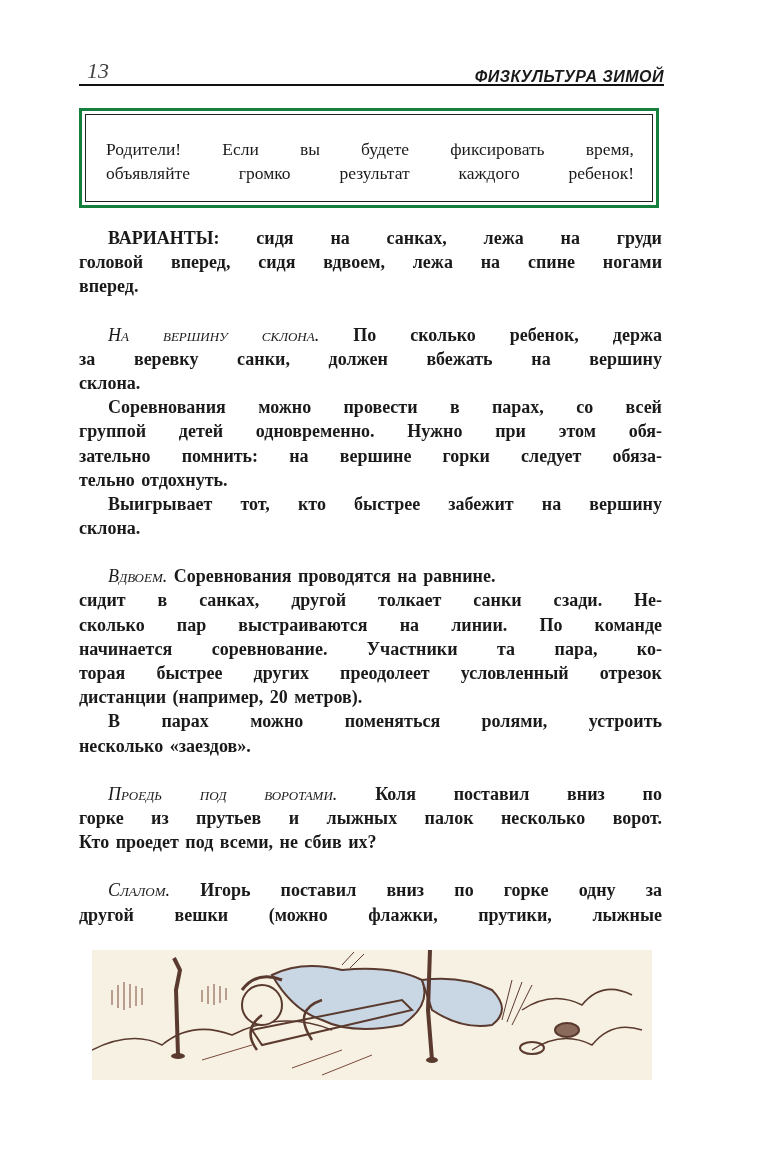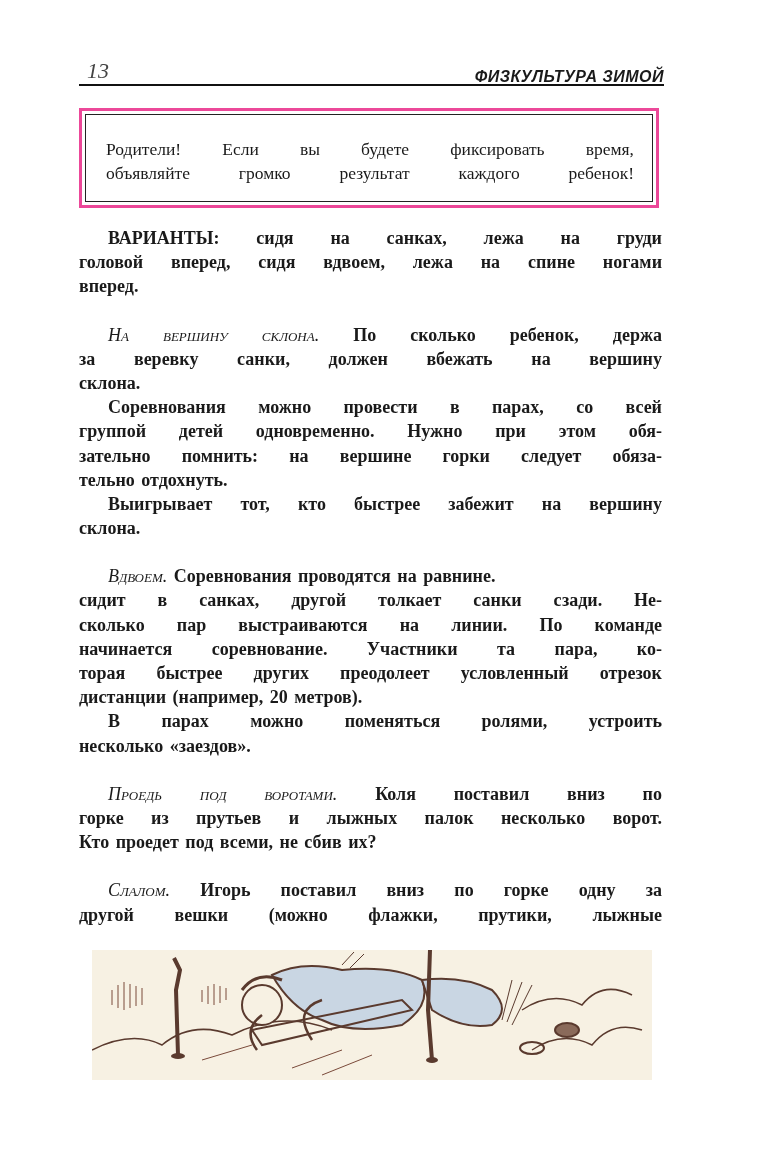--- a/index.html
+++ b/index.html
@@ -6,21 +6,21 @@
     body { width: 758px; height: 1165px; position: relative; overflow: hidden;
       font-family: "DejaVu Serif", "Liberation Serif", serif; color: #1a1a1a; }
     .page { position: absolute; left: 0; top: 0; width: 758px; height: 1165px; }
     .running-head { position: absolute; left: 79px; top: 56px; width: 585px; height: 26px; }
     .page-num { position: absolute; left: 0; top: 2px; font-style: italic; font-size: 22px;
       font-family: "Liberation Serif", serif; color: #444; margin-left: 8px; }
     .running-title { position: absolute; right: 0; top: 12px; font-style: italic; font-weight: bold;
       font-size: 16px; letter-spacing: 0.5px; font-family: "Liberation Sans", sans-serif; }
     .head-rule { position: absolute; left: 79px; top: 84px; width: 585px; height: 2px; background: #111; }
     .notice-box { position: absolute; left: 79px; top: 108px; width: 580px; height: 100px;
-      border: 3px solid #ec4899; box-sizing: border-box; }
+      border: 3px solid #15803d; box-sizing: border-box; }
     .notice-inner { position: absolute; left: 3px; top: 3px; right: 3px; bottom: 3px; border: 1px solid #222; }
     .notice-text { position: absolute; left: 24px; top: 26px; right: 22px; font-size: 17.5px;
       line-height: 24px; text-align: justify; text-align-last: justify; font-family: "Liberation Serif", serif; }
     .notice-text span { display: block; text-align: justify; text-align-last: justify; }
     .body { position: absolute; left: 79px; top: 226px; width: 583px;
       font-family: "Liberation Serif", serif; font-size: 18px; line-height: 24.2px; font-weight: bold; }
     .line { display: block; text-align: justify; text-align-last: justify; white-space: nowrap;
       height: 24.2px; word-spacing: 2px; }
     .line.last { text-align-last: left; }
     .indent { padding-left: 29px; }

